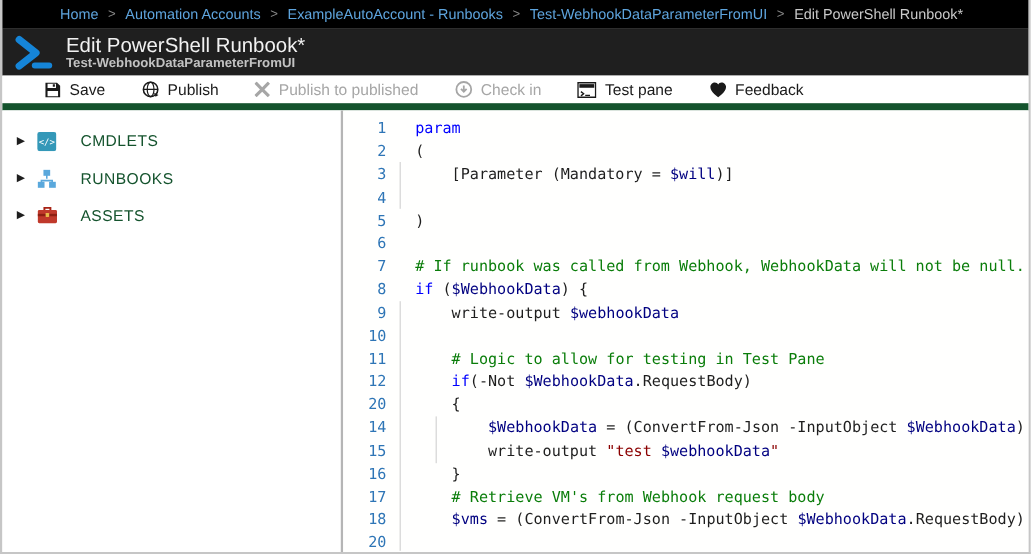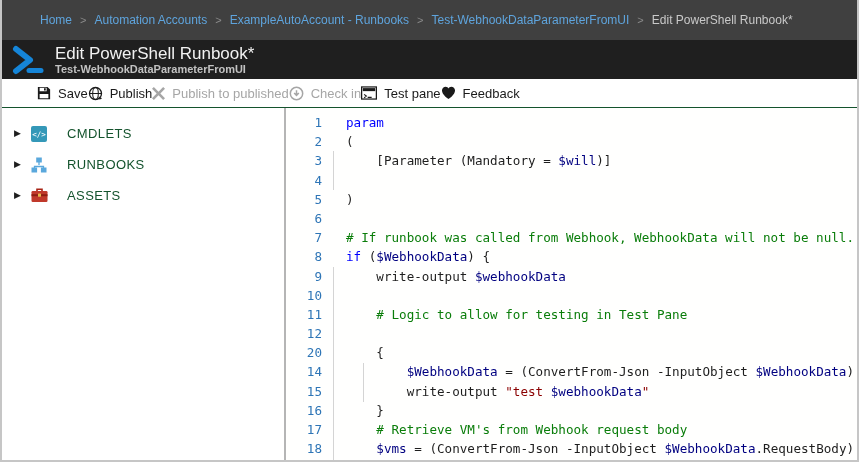--- a/index.html
+++ b/index.html
@@ -7,41 +7,41 @@
   body { font-family:"Liberation Sans", sans-serif; background:#ffffff; }
 
   .window {
     width:859px; height:462px;
     border-left:2px solid #c6c6c6; border-right:2px solid #c6c6c6; border-bottom:2px solid #c6c6c6;
     display:flex; flex-direction:column; background:#fff;
   }
 
   
   .crumbbar {
-    height:40px; background:#404040; display:flex; align-items:center;
-    padding-left:34px; flex:0 0 auto; white-space:nowrap;
+    height:24px; background:#000000; display:flex; align-items:center;
+    padding-left:44px; flex:0 0 auto; white-space:nowrap;
   }
   .crumb { font-size:12px; color:#5ea4dd; margin:0 4px; cursor:pointer; }
   .crumb.current { color:#c9c9c9; cursor:default; }
   .crumb-sep { font-size:11px; color:#8a8a8a; margin:0 4px; }
 
   
   .header {
     height:39px; background:#1f1f1f; display:flex; align-items:center;
     padding-left:10px; flex:0 0 auto;
   }
   .ps-icon { width:34px; height:30px; margin-right:9px; flex:0 0 auto; }
   .header-text { display:flex; flex-direction:column; justify-content:center; }
   .header-title { font-size:17px; color:#f1f1f1; line-height:19px; font-weight:400; }
   .header-sub { font-size:11px; color:#c2c2c2; font-weight:700; line-height:13px; }
 
   
   .toolbar {
-    height:29px; background:#ffffff; border-bottom:1px solid #14532d;
-    display:flex; align-items:center; padding-left:35px; flex:0 0 auto;
+    height:29px; background:#ffffff; border-bottom:6px solid #14532d;
+    display:flex; align-items:center; padding-left:35px; gap:30px; flex:0 0 auto;
   }
   .tb-item { display:flex; align-items:center; gap:7px; color:#1a1a1a; font-size:13px; cursor:pointer; }
   .tb-item svg { display:block; }
   .tb-item.disabled { color:#a6a6a6; cursor:default; }
 
   
   .main { flex:1 1 auto; display:flex; min-height:0; }
 
   .sidebar {
     width:284px; flex:0 0 auto; background:#ffffff;
@@ -206,21 +206,21 @@
         <div class="code-line"><span class="ln">2</span><span class="code"><span class="tk-pln">(</span></span></div>
         <div class="code-line"><span class="ln">3</span><span class="code"><span class="tk-pln">    [Parameter (Mandatory = </span><span class="tk-var">$will</span><span class="tk-pln">)]</span></span></div>
         <div class="code-line"><span class="ln">4</span></div>
         <div class="code-line"><span class="ln">5</span><span class="code"><span class="tk-pln">)</span></span></div>
         <div class="code-line"><span class="ln">6</span><span class="code"></span></div>
         <div class="code-line"><span class="ln">7</span><span class="code"><span class="tk-com"># If runbook was called from Webhook, WebhookData will not be null.</span></span></div>
         <div class="code-line"><span class="ln">8</span><span class="code"><span class="tk-kw">if</span><span class="tk-pln"> (</span><span class="tk-var">$WebhookData</span><span class="tk-pln">) {</span></span></div>
         <div class="code-line"><span class="ln">9</span><span class="code"><span class="tk-pln">    write-output </span><span class="tk-var">$webhookData</span></span></div>
         <div class="code-line"><span class="ln">10</span><span class="code"></span></div>
         <div class="code-line"><span class="ln">11</span><span class="code"><span class="tk-pln">    </span><span class="tk-com"># Logic to allow for testing in Test Pane</span></span></div>
-        <div class="code-line"><span class="ln">12</span></div>
+        <div class="code-line"><span class="ln">12</span><span class="code"><span class="tk-pln">    </span><span class="tk-kw">if</span><span class="tk-pln">(-Not </span><span class="tk-var">$WebhookData</span><span class="tk-pln">.RequestBody)</span></span></div>
         <div class="code-line"><span class="ln">20</span><span class="code"><span class="tk-pln">    {</span></span></div>
         <div class="code-line"><span class="ln">14</span><span class="code"><span class="tk-pln">        </span><span class="tk-var">$WebhookData</span><span class="tk-pln"> = (ConvertFrom-Json -InputObject </span><span class="tk-var">$WebhookData</span><span class="tk-pln">)</span></span></div>
         <div class="code-line"><span class="ln">15</span><span class="code"><span class="tk-pln">        write-output </span><span class="tk-str">"test </span><span class="tk-var">$webhookData</span><span class="tk-str">"</span></span></div>
         <div class="code-line"><span class="ln">16</span><span class="code"><span class="tk-pln">    }</span></span></div>
         <div class="code-line"><span class="ln">17</span><span class="code"><span class="tk-pln">    </span><span class="tk-com"># Retrieve VM's from Webhook request body</span></span></div>
         <div class="code-line"><span class="ln">18</span><span class="code"><span class="tk-pln">    </span><span class="tk-var">$vms</span><span class="tk-pln"> = (ConvertFrom-Json -InputObject </span><span class="tk-var">$WebhookData</span><span class="tk-pln">.RequestBody)</span></span></div>
         <div class="code-line"><span class="ln">20</span><span class="code"></span></div>
       </div>
 
   </div>

